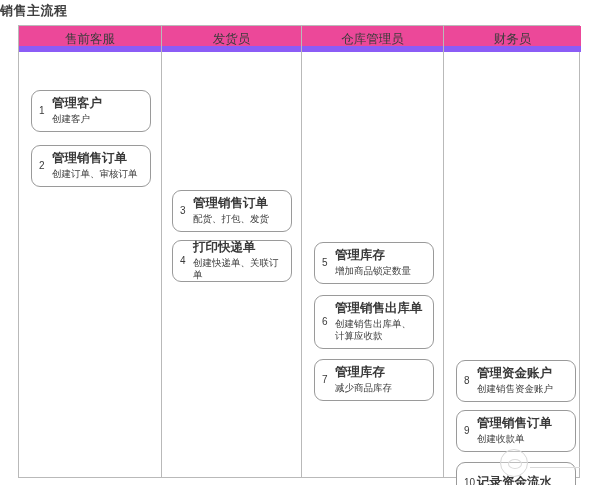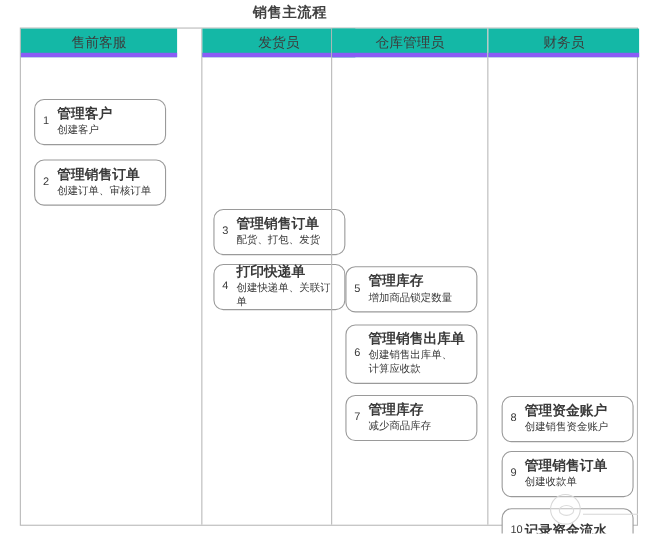--- a/index.html
+++ b/index.html
@@ -14,21 +14,20 @@
     font-family: "Liberation Sans", "DejaVu Sans", sans-serif;
     overflow: hidden;
     -webkit-font-smoothing: antialiased;
   }
 
   #diagram-title {
     position: absolute;
     top: 2px;
     left: 0;
     width: 527px;
-    text-align: center;
     font-size: 13px;
     font-weight: bold;
     color: #404040;
     letter-spacing: 0.5px;
   }
 
   #swimlane-table {
     position: absolute;
     left: 18px;
     top: 25px;
@@ -51,23 +50,23 @@
   .lane-header {
     position: absolute;
     top: 0;
     left: 0;
     width: 100%;
     height: 26px;
     line-height: 26px;
     text-align: center;
     font-size: 12.5px;
     color: #3c3c3c;
-    border-bottom: 4px solid #8b5cf6;
-    box-sizing: border-box;
-    background: #14b8a6;
+    border-bottom: 6px solid #8b5cf6;
+    box-sizing: border-box;
+    background: #ec4899;
   }
 
   .lane-body {
     position: absolute;
     top: 26px;
     left: 0;
     right: 0;
     bottom: 0;
   }
 
@@ -186,21 +185,21 @@
         </div>
         <div class="step-box" style="left: 12px; top: 93px; width: 120px; height: 42px;">
           <div class="step-num">2</div>
           <div class="step-text">
             <div class="step-title">管理销售订单</div>
             <div class="step-desc">创建订单、审核订单</div>
           </div>
         </div>
       </div>
     </div>
-    <div class="lane-col divided" style="left: 142px; width: 140px; margin-left: 22px;">
+    <div class="lane-col divided" style="left: 142px; width: 140px;">
       <div class="lane-header">发货员</div>
       <div class="lane-body">
         <div class="step-box" style="left: 10px; top: 138px; width: 120px; height: 42px;">
           <div class="step-num">3</div>
           <div class="step-text">
             <div class="step-title">管理销售订单</div>
             <div class="step-desc">配货、打包、发货</div>
           </div>
         </div>
         <div class="step-box" style="left: 10px; top: 188px; width: 120px; height: 42px;">

